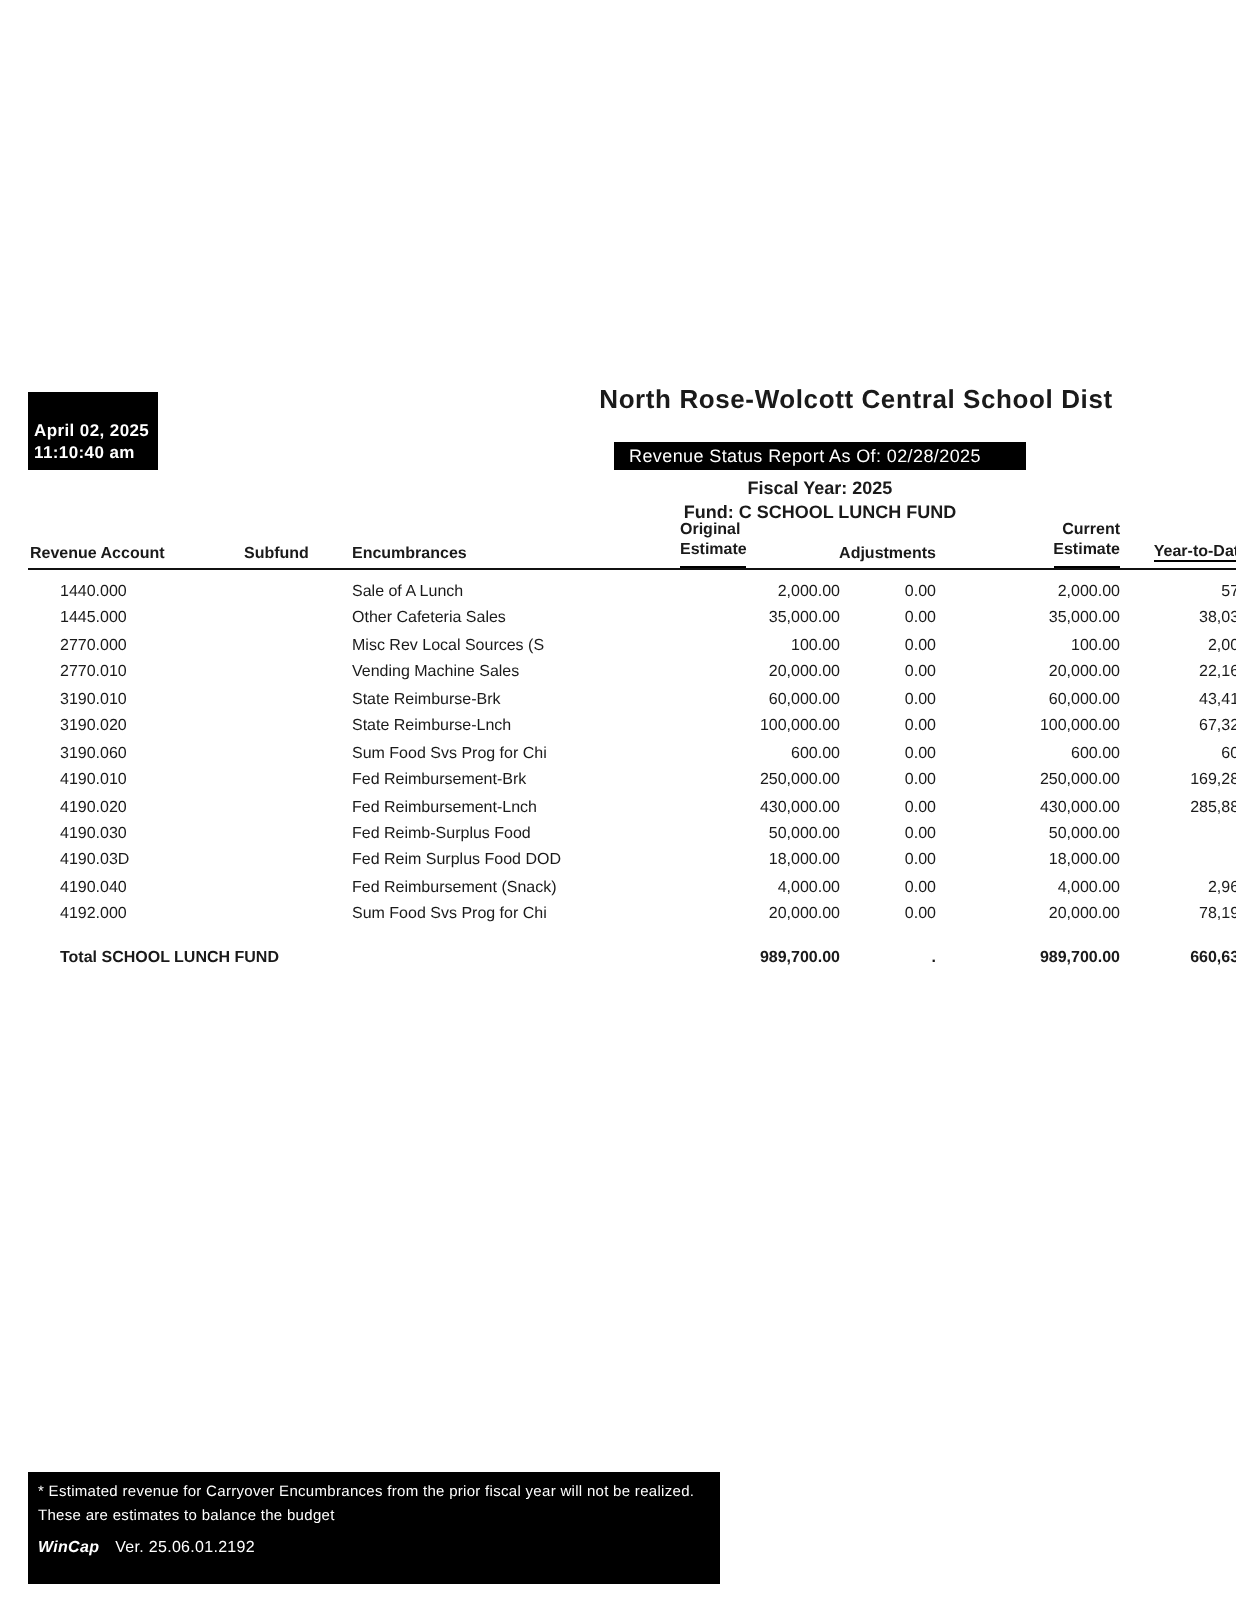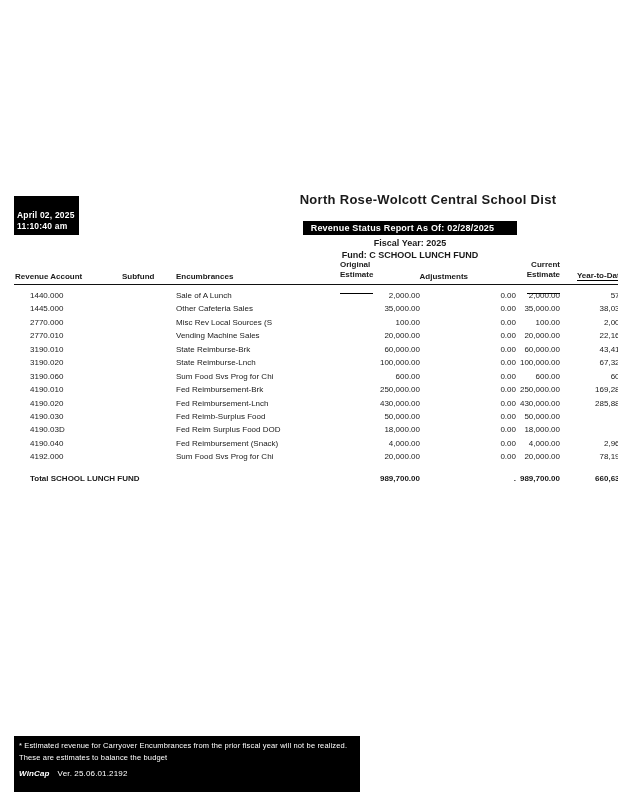--- a/index.html
+++ b/index.html
@@ -11,50 +11,50 @@
   
   .date-stamp{
     position:absolute;left:14px;top:196px;background:#000;color:#fff;
     font-size:8.5px;font-weight:bold;line-height:11px;padding:14px 4px 3px 3px;
     letter-spacing:.2px;white-space:nowrap;
   }
   
   .header-block{position:absolute;left:200px;top:192px;width:420px;text-align:center;}
   .district-title{font-size:13px;font-weight:bold;letter-spacing:.3px;margin-left:36px;white-space:nowrap;}
   .report-strip{
-    display:inline-block;background:#000;color:#fff;font-size:9px;font-weight:bold;
+    display:inline-block;background:#000;color:#fff;font-size:9px;font-weight:normal;
     padding:2px 23px 2px 8px;margin-top:14px;letter-spacing:.2px;white-space:nowrap;
   }
   .fiscal-line{font-size:9px;font-weight:bold;margin-top:3px;}
   .fund-line{font-size:9px;font-weight:bold;margin-top:2px;}
 
   
   .rev-table{position:absolute;left:0;top:260px;width:640px;font-size:8px;}
   .thead{position:relative;height:23px;font-weight:bold;}
   .hc{position:absolute;white-space:nowrap;}
   .h-account{left:15px;bottom:2px;}
   .h-subfund{left:122px;bottom:2px;}
   .h-desc{left:176px;bottom:2px;}
   .h-orig{left:340px;width:80px;text-align:left;top:0;}
   .h-adj{left:400px;width:68px;text-align:right;bottom:2px;}
   .h-cur{left:480px;width:80px;text-align:right;top:0;}
   .h-ytd{left:546px;width:78px;text-align:right;bottom:2px;}
   .h2line span{display:block;line-height:10px;}
-  .h2line .ul{display:inline-block;border-bottom:1px solid #000;padding-bottom:13px;}
+  .h2line .ul{display:inline-block;border-bottom:1px solid #000;padding-bottom:3px;}
   .ul-inline{display:inline-block;border-bottom:1px solid #000;padding-bottom:0.5px;}
   .head-rule{position:absolute;left:14px;width:626px;top:24px;border-top:1.8px solid #111;}
 
   .tbody{margin-top:6px;}
   .trow{position:relative;height:13.45px;}
   .c{position:absolute;top:2px;white-space:nowrap;}
   .c-account{left:30px;text-align:right;}
   .c-subfund{left:122px;}
   .c-desc{left:176px;}
   .c-orig{left:340px;width:80px;text-align:right;}
-  .c-adj{left:400px;width:68px;text-align:right;margin-left:48px;}
+  .c-adj{left:400px;width:68px;text-align:right;}
   .c-cur{left:480px;width:80px;text-align:right;}
   .c-ytd{left:546px;width:78px;text-align:right;}
   .total-row{position:relative;height:14px;margin-top:8px;font-weight:bold;}
 
   
   .footnote-box{
     position:absolute;left:14px;top:736px;width:346px;height:56px;background:#000;
     color:#fff;font-size:7.5px;line-height:12px;padding:4px 4px 14px 5px;
     box-sizing:border-box;letter-spacing:.15px;
   }

